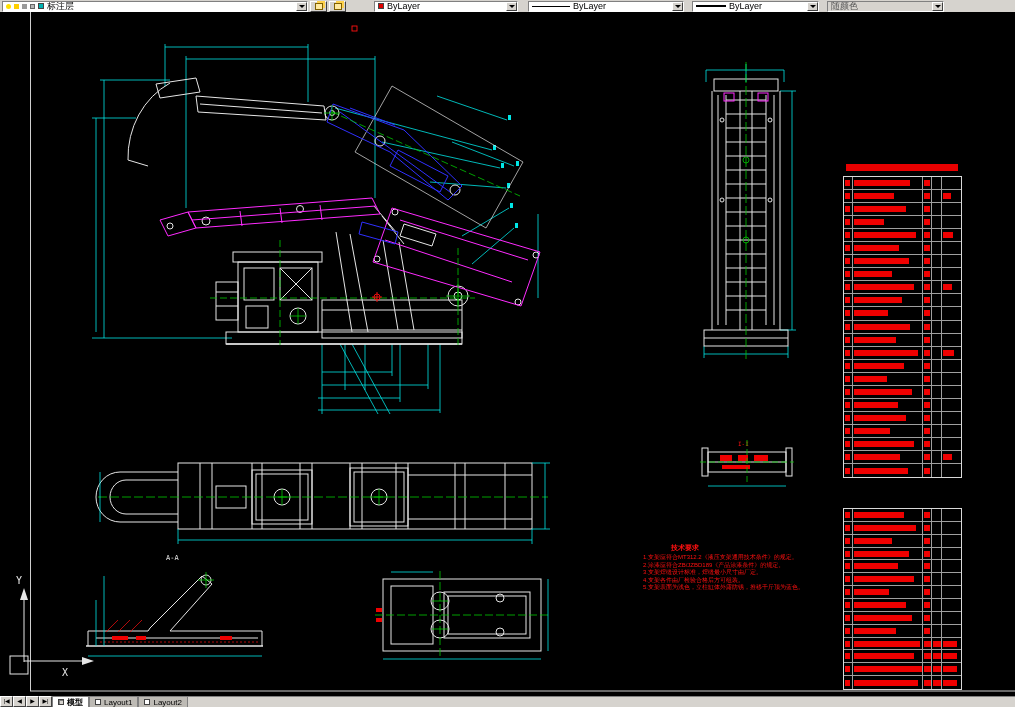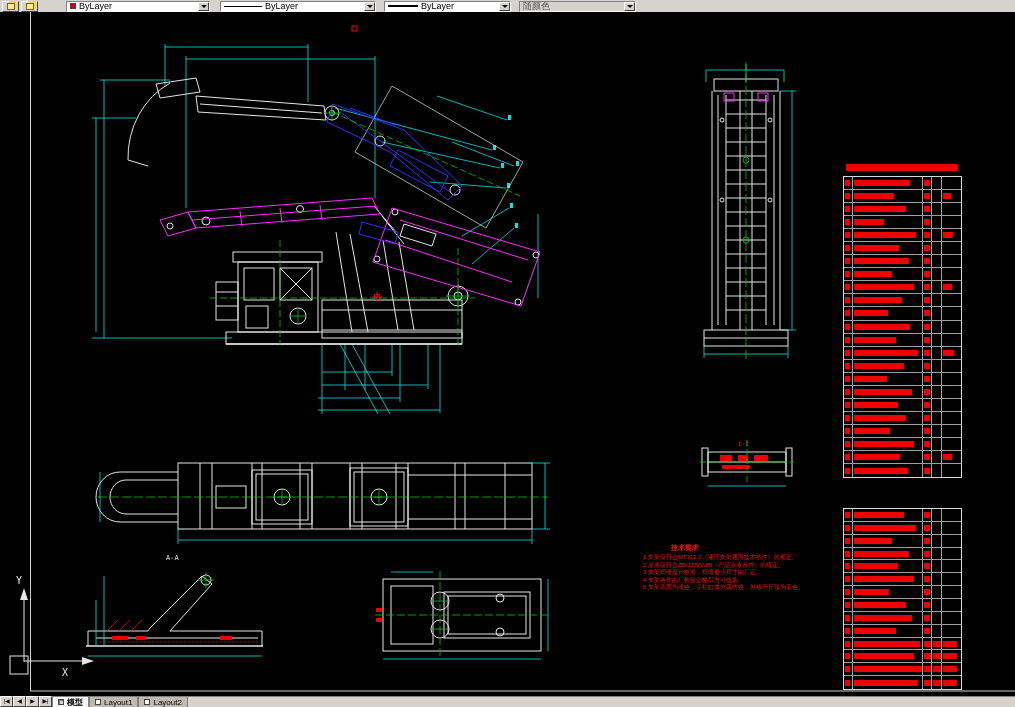--- a/index.html
+++ b/index.html
@@ -58,20 +58,31 @@
        display:flex;align-items:center;gap:3px;background:#bdbab4;flex:none}
   .tab.active{background:#fff;font-weight:bold}
   .tab .pgicon{width:6px;height:6px;background:#fff;border:1px solid #404040}
   .tab.active .pgicon{background:#d6d3ce;box-shadow:inset 1px 1px 0 #808080}
   .tabfill{flex:1;height:11px;border-top:1px solid #808080}
 </style>
 </head>
 <body>
 
 <div class="toolbar">
+  <div class="combo" style="margin-left:2px;width:306px">
+    <span class="micon bulb"></span>
+    <span class="micon sun"></span>
+    <span class="micon lock"></span>
+    <span class="micon printer"></span>
+    <span class="chip"></span>
+    <span>标注层</span>
+    <span class="arrow">
+        <i></i>
+      </span>
+  </div>
   <div class="tbtn">
     <span class="layers-glyph"></span>
   </div>
   <div class="tbtn">
     <span class="layers-glyph"></span>
   </div>
 
   <div class="combo" style="margin-left:28px;width:144px">
     <span class="chip red"></span>
     <span>ByLayer</span>

